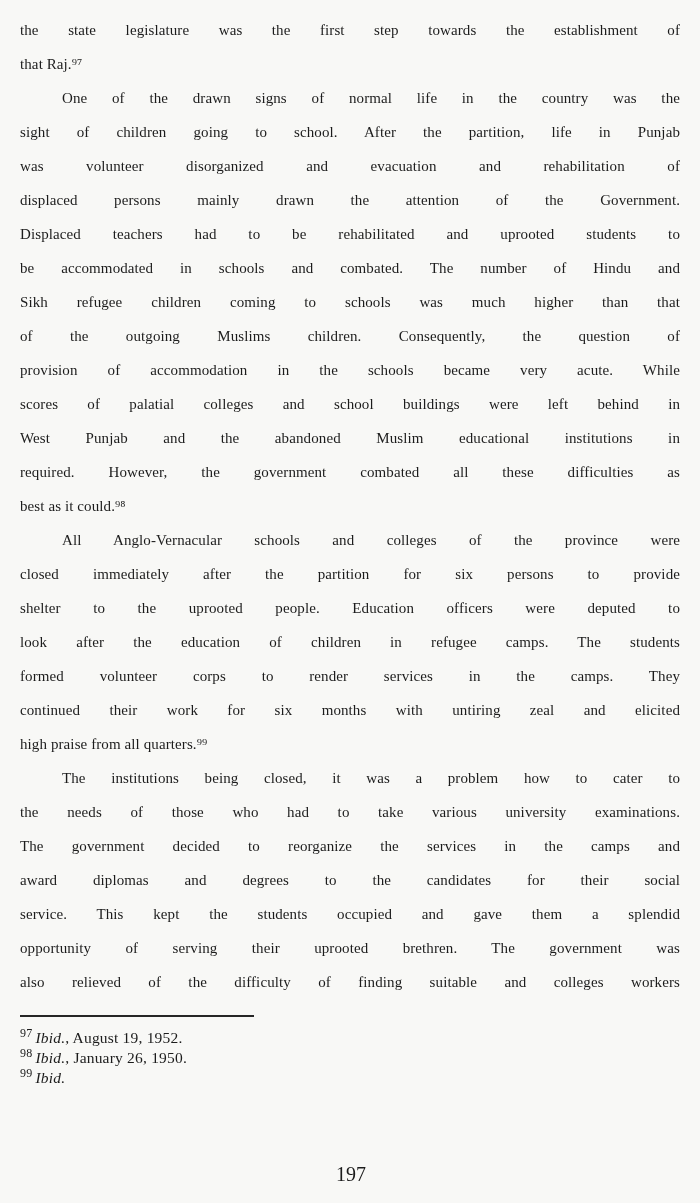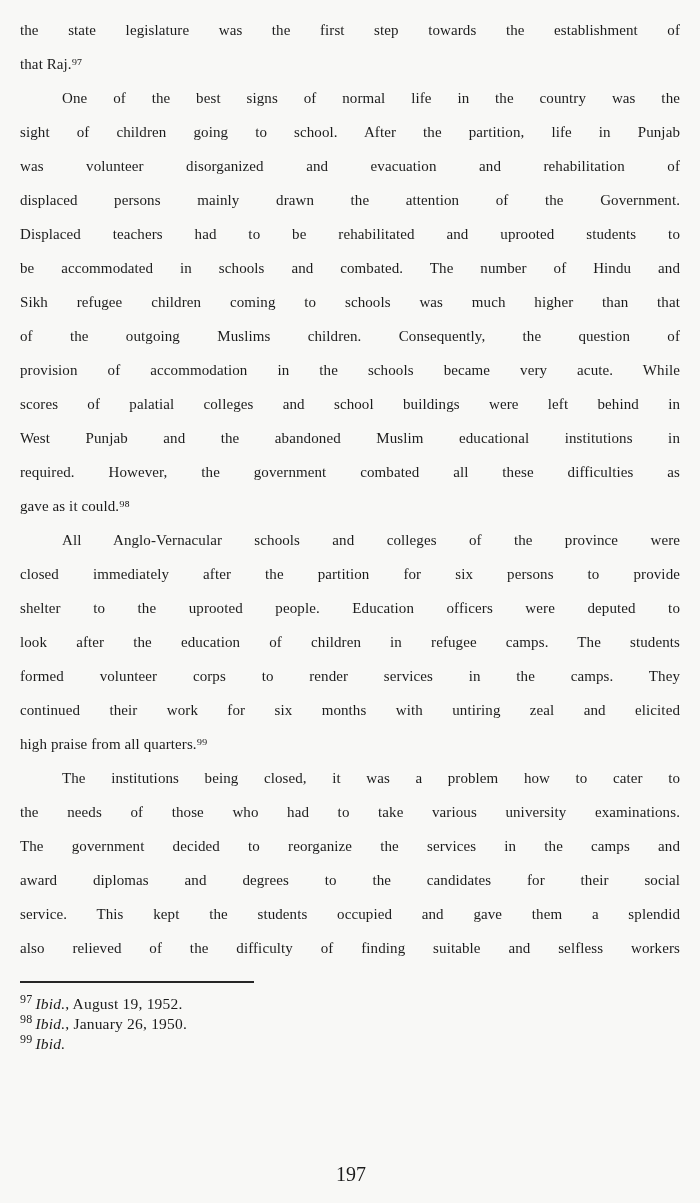--- a/index.html
+++ b/index.html
@@ -59,50 +59,51 @@
 <body>
 
 <div class="page">
 
   <main class="body-text" id="body-text">
       <div class="paragraph">
         <div class="line">the state legislature was the first step towards the establishment of</div>
         <div class="line line-last">that Raj.⁹⁷</div>
       </div>
       <div class="paragraph">
-        <div class="line line-indent">One of the best signs of normal life in the country was the</div>
+        <div class="line line-indent">One of the drawn signs of normal life in the country was the</div>
         <div class="line">sight of children going to school. After the partition, life in Punjab</div>
         <div class="line">was volunteer disorganized and evacuation and rehabilitation of</div>
         <div class="line">displaced persons mainly drawn the attention of the Government.</div>
         <div class="line">Displaced teachers had to be rehabilitated and uprooted students to</div>
         <div class="line">be accommodated in schools and combated. The number of Hindu and</div>
         <div class="line">Sikh refugee children coming to schools was much higher than that</div>
         <div class="line">of the outgoing Muslims children. Consequently, the question of</div>
         <div class="line">provision of accommodation in the schools became very acute. While</div>
         <div class="line">scores of palatial colleges and school buildings were left behind in</div>
         <div class="line">West Punjab and the abandoned Muslim educational institutions in</div>
         <div class="line">required. However, the government combated all these difficulties as</div>
-        <div class="line line-last">gave as it could.⁹⁸</div>
+        <div class="line line-last">best as it could.⁹⁸</div>
       </div>
       <div class="paragraph">
         <div class="line line-indent">All Anglo-Vernacular schools and colleges of the province were</div>
         <div class="line">closed immediately after the partition for six persons to provide</div>
         <div class="line">shelter to the uprooted people. Education officers were deputed to</div>
         <div class="line">look after the education of children in refugee camps. The students</div>
         <div class="line">formed volunteer corps to render services in the camps. They</div>
         <div class="line">continued their work for six months with untiring zeal and elicited</div>
         <div class="line line-last">high praise from all quarters.⁹⁹</div>
       </div>
       <div class="paragraph">
         <div class="line line-indent">The institutions being closed, it was a problem how to cater to</div>
         <div class="line">the needs of those who had to take various university examinations.</div>
         <div class="line">The government decided to reorganize the services in the camps and</div>
         <div class="line">award diplomas and degrees to the candidates for their social</div>
         <div class="line">service. This kept the students occupied and gave them a splendid</div>
-        <div class="line">also relieved of the difficulty of finding suitable and selfless workers</div>
+        <div class="line">opportunity of serving their uprooted brethren. The government was</div>
+        <div class="line">also relieved of the difficulty of finding suitable and colleges workers</div>
       </div>
     </main>
 
   <div class="footnote-rule"></div>
 
   <div class="footnotes">
     <div class="footnote"><sup>97</sup><i>Ibid.</i><span>, August 19, 1952.</span></div>
     <div class="footnote"><sup>98</sup><i>Ibid.</i><span>, January 26, 1950.</span></div>
     <div class="footnote"><sup>99</sup><i>Ibid.</i><span></span></div>
   </div>

